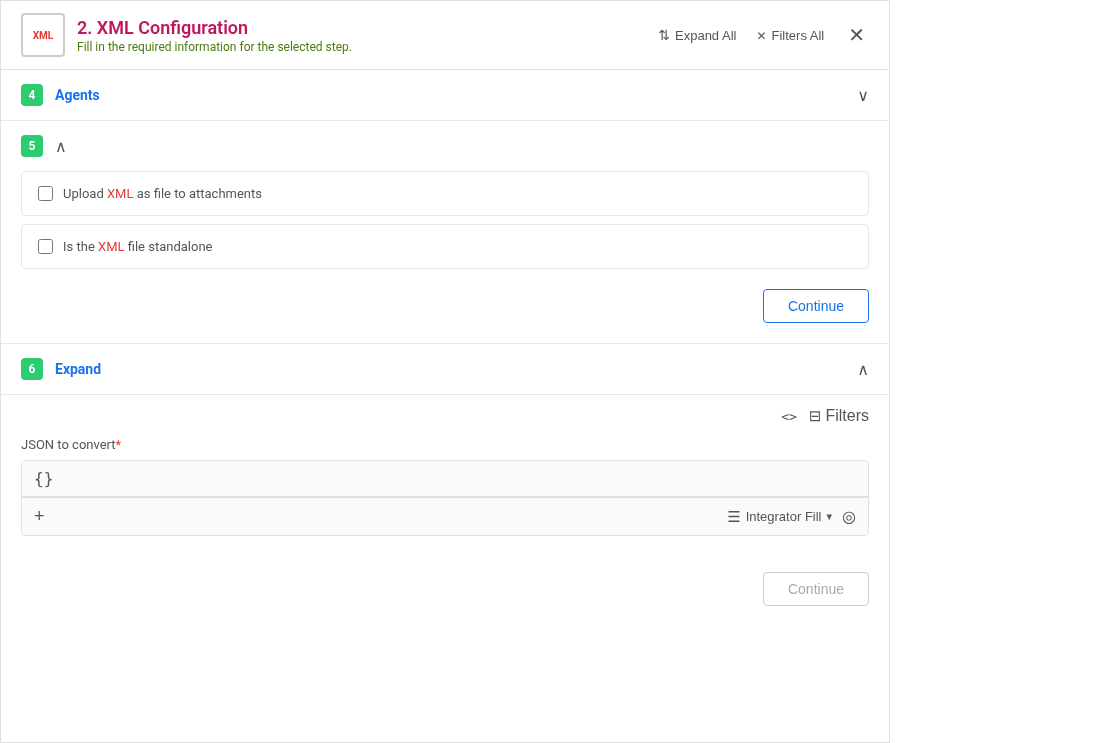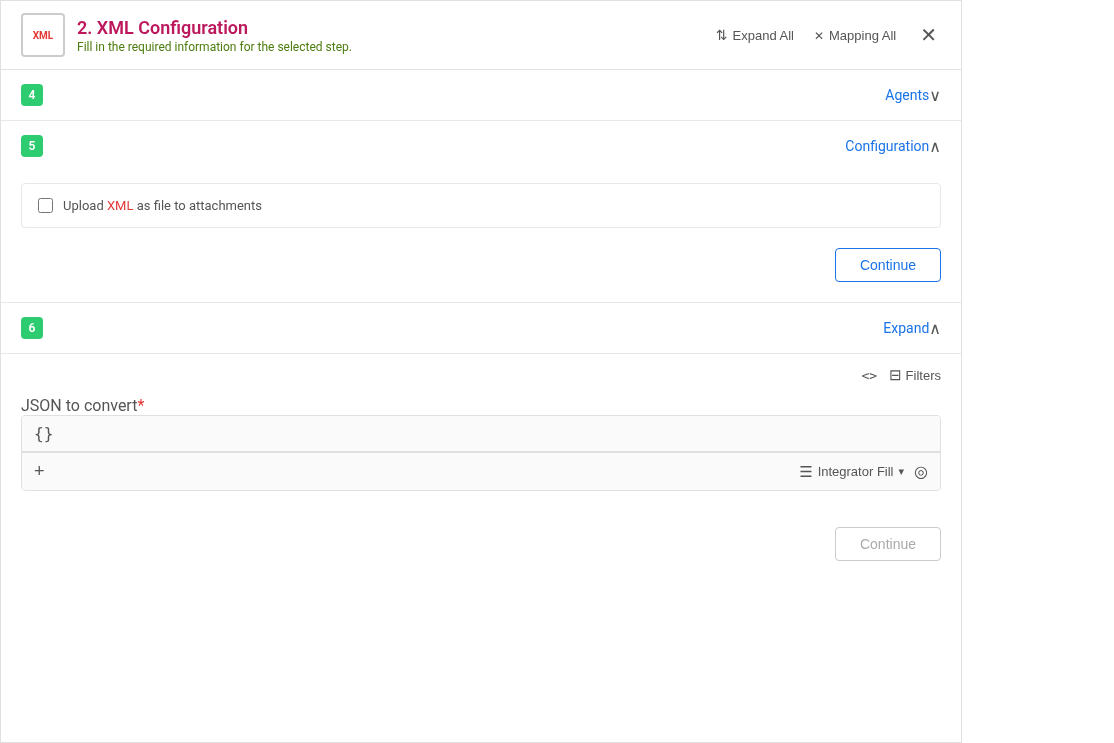--- a/index.html
+++ b/index.html
@@ -4,21 +4,21 @@
   <style>
     * { box-sizing: border-box; margin: 0; padding: 0; }
     body {
       font-family: -apple-system, BlinkMacSystemFont, 'Segoe UI', Roboto, sans-serif;
       background: #fff;
       color: #333;
       font-size: 14px;
     }
 
     .page-container {
-      width: 962px;
+      width: 890px;
       min-height: 743px;
       background: #fff;
       border: 1px solid #e0e0e0;
       position: relative;
     }
 
     
     .header {
       display: flex;
       align-items: center;
@@ -112,22 +112,21 @@
       margin-right: 12px;
       flex-shrink: 0;
     }
 
     .badge-green { background: #2ecc71; }
 
     .section-label {
       flex: 1;
       font-size: 14px;
       color: #1a73e8;
-      font-weight: 400;
-      text-align: right;
+      font-weight: 700;
     }
 
     .chevron-icon {
       font-size: 16px;
       color: #555;
     }
 
     
     .config-section {
       border-bottom: 1px solid #e8e8e8;
@@ -137,21 +136,20 @@
       display: flex;
       align-items: center;
       padding: 14px 20px;
       cursor: pointer;
       background: #fff;
     }
 
     .config-body {
       padding: 0 20px 20px 20px;
       background: #fff;
-      margin-top: 12px;
     }
 
     
     .checkbox-row {
       display: flex;
       align-items: center;
       padding: 14px 16px;
       border: 1px solid #e8e8e8;
       border-radius: 4px;
       margin-bottom: 8px;
@@ -231,28 +229,28 @@
       border: none;
       cursor: pointer;
       color: #555;
       font-size: 15px;
       display: flex;
       align-items: center;
       gap: 4px;
     }
 
     .mapping-toolbar-btn span {
+      font-size: 16px;
+      color: #555;
+    }
+
+    .field-label {
       font-size: 13px;
       color: #555;
-    }
-
-    .field-label {
-      font-size: 16px;
-      color: #555;
-      margin-bottom: 0;
+      margin-bottom: 8px;
     }
 
     .field-label .required {
       color: #e53935;
     }
 
     .json-input-area {
       border: 1px solid #e0e0e0;
       border-radius: 4px;
       overflow: hidden;
@@ -334,49 +332,54 @@
       <div class="header-title">2. XML Configuration</div>
       <div class="header-subtitle">Fill in the required information for the selected step.</div>
     </div>
     <div class="header-actions">
       <button class="header-action-btn">
         <span class="expand-icon"></span>
         <span>Expand All</span>
       </button>
       <button class="header-action-btn">
         <span class="collapse-icon"></span>
-        <span>Mapping All</span>
+        <span>Filters All</span>
       </button>
       <button class="close-btn">✕</button>
     </div>
   </div>
 
   <div class="section-row">
     <div class="section-badge badge-green">4</div>
     <div class="section-label">Agents</div>
     <span class="chevron-icon chevron-down"></span>
   </div>
 
   <div class="config-section">
     <div class="config-header">
       <div class="section-badge badge-green">5</div>
-      <div class="section-label">Configuration</div>
       <span class="chevron-icon chevron-up"></span>
     </div>
 
     <div class="config-body">
 
       <div class="checkbox-row">
         <input type="checkbox" id="upload_xml" style="">
         <label class="checkbox-label" for="upload_xml">
           Upload <span class="xml-highlight">XML</span> as file to attachments
         </label>
       </div>
 
 
+      <div class="checkbox-row">
+        <input type="checkbox" id="standalone_xml" style="">
+        <label class="checkbox-label" for="standalone_xml">
+          Is the <span class="xml-highlight">XML</span> file standalone
+        </label>
+      </div>
 
       <div class="continue-row">
         <button class="continue-btn">Continue</button>
       </div>
     </div>
   </div>
 
   <div class="mapping-section">
     <div class="mapping-header">
       <div class="section-badge badge-green">6</div>

